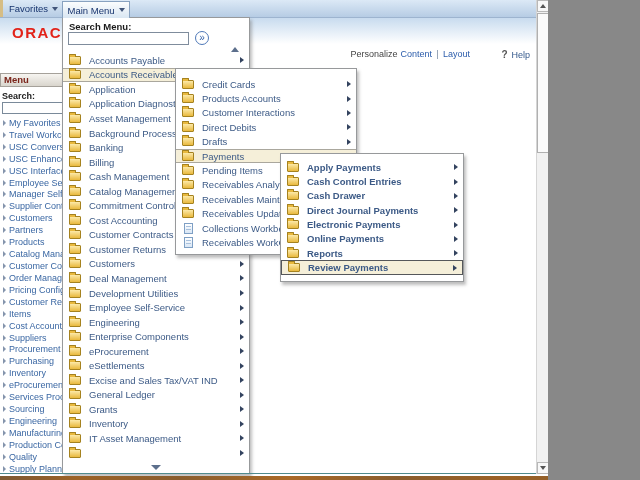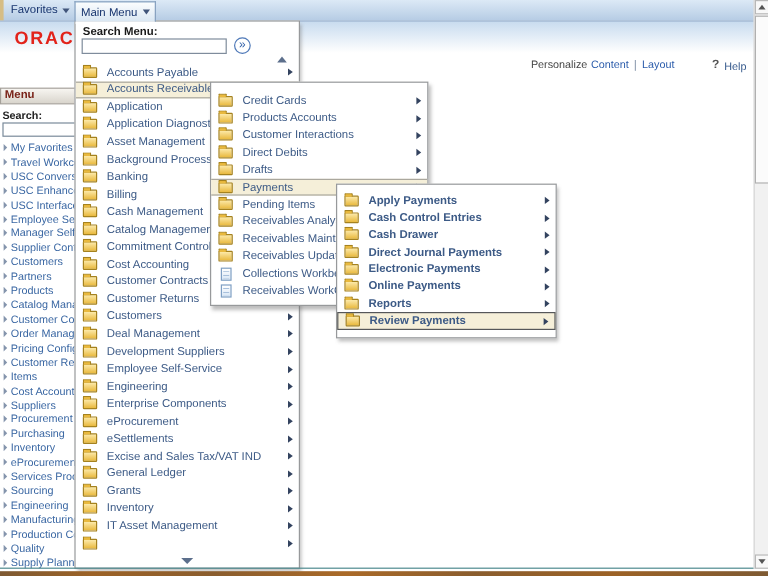--- a/index.html
+++ b/index.html
@@ -1,16 +1,16 @@
 <!DOCTYPE html>
 <html><head>
 <meta charset="utf-8">
 <style>
   html,body{margin:0;padding:0;background:#888;}
-  .screen{position:relative;width:640px;height:480px;background:#fff;overflow:hidden;
+  .screen{position:relative;width:548px;height:480px;background:#fff;overflow:hidden;
           font-family:"Liberation Sans",sans-serif;-webkit-font-smoothing:antialiased;}
 
   
   .topbar{position:absolute;left:0;top:0;width:640px;height:17px;
           background:linear-gradient(#dce9f6,#b6cce4);border-bottom:1px solid #9db4cf;z-index:6;}
   .tan-sliver{position:absolute;left:0;top:0;width:3px;height:17px;background:#d6bd85;}
   .tab-fav{position:absolute;left:9px;top:0;height:17px;display:flex;align-items:center;gap:4px;
            font-size:9.5px;color:#16336d;cursor:default;}
   .tab-main{position:absolute;left:62px;top:1px;width:66px;height:16px;z-index:15;
             background:linear-gradient(#fbfdfe,#d9e6f2);border:1px solid #88a2c0;border-bottom:none;
@@ -366,21 +366,21 @@
           <span class="lbl">Customers</span>
           <span class="arrow"></span>
         </div>
         <div class="mi">
           <span class="icon folder"></span>
           <span class="lbl">Deal Management</span>
           <span class="arrow"></span>
         </div>
         <div class="mi">
           <span class="icon folder"></span>
-          <span class="lbl">Development Suppliers</span>
+          <span class="lbl">Development Utilities</span>
           <span class="arrow"></span>
         </div>
         <div class="mi">
           <span class="icon folder"></span>
           <span class="lbl">Employee Self-Service</span>
           <span class="arrow"></span>
         </div>
         <div class="mi">
           <span class="icon folder"></span>
           <span class="lbl">Engineering</span>

